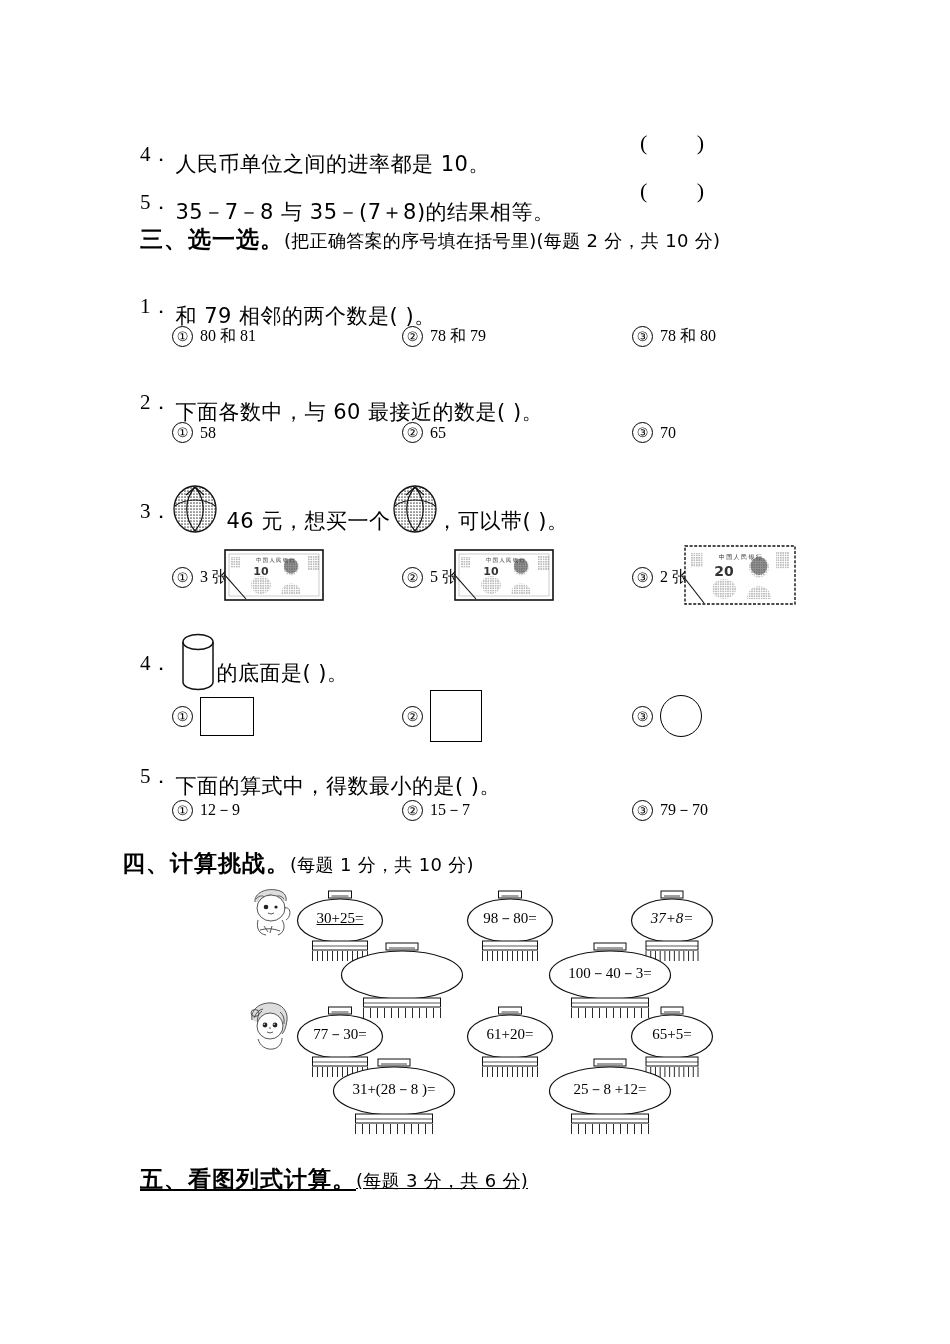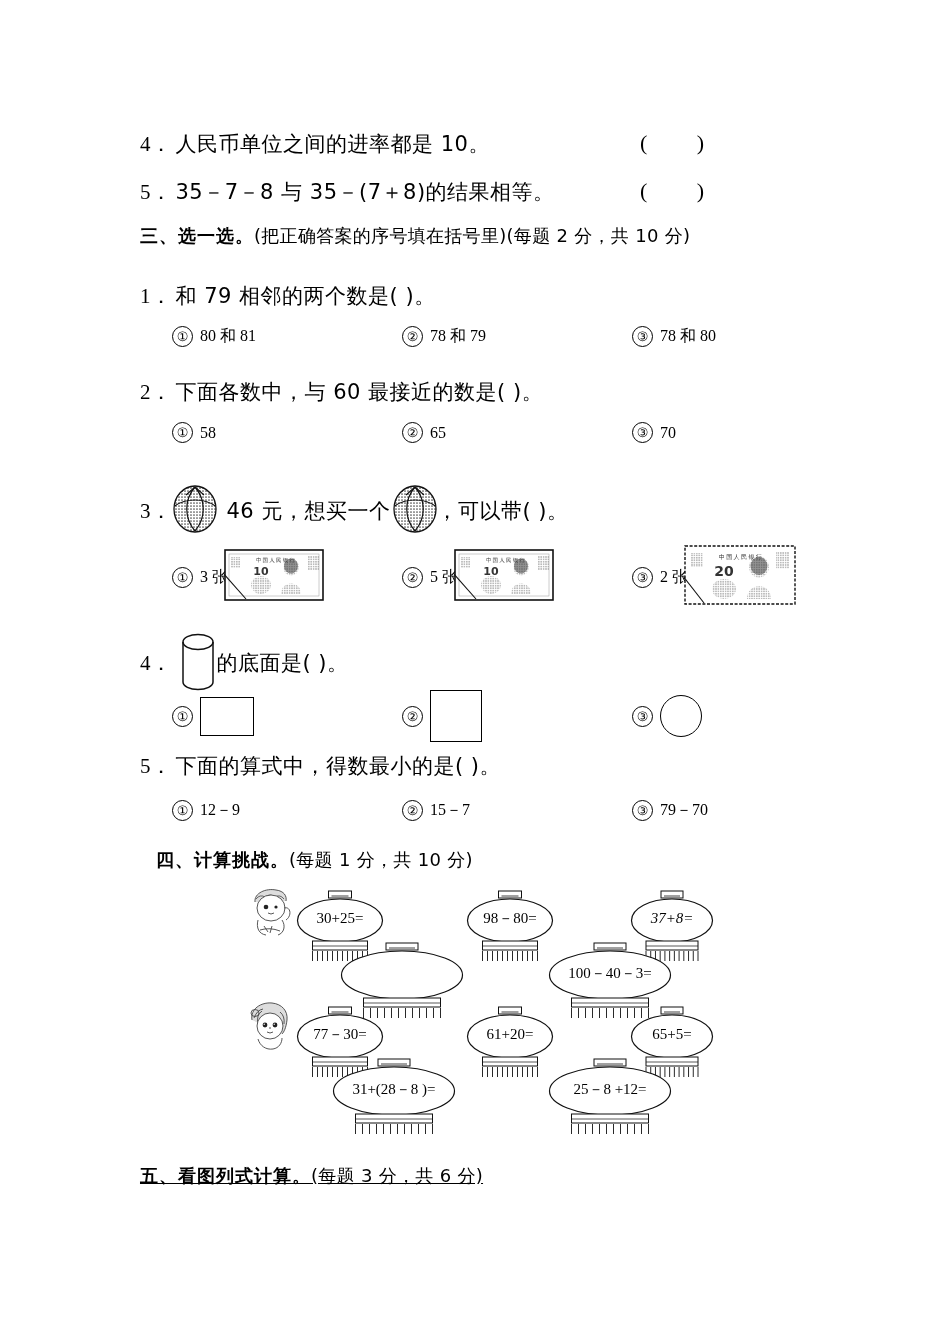--- a/index.html
+++ b/index.html
@@ -9,26 +9,26 @@
     font-family:"Liberation Serif","DejaVu Serif",serif;
     color:#000;
     position:relative;
     overflow:hidden;
   }
   .page{position:absolute;left:0;top:0;width:950px;height:1344px;}
 
   
   .row{position:absolute;display:flex;align-items:center;white-space:nowrap;}
   .qnum{font-size:21px;font-family:"Liberation Serif",serif;}
-  .han{font-family:"DejaVu Sans","Liberation Sans",sans-serif;font-size:21px;letter-spacing:.5px;}
+  .han{font-family:"DejaVu Sans","Liberation Sans",sans-serif;font-size:21px;letter-spacing:.5px;margin-top:20px;}
   .brk{font-family:"Liberation Serif",serif;font-size:22px;letter-spacing:22px;}
 
   
   .sec{position:absolute;display:flex;align-items:baseline;white-space:nowrap;}
-  .sec-title{font-family:"DejaVu Sans","Liberation Sans",sans-serif;font-weight:bold;font-size:18px;letter-spacing:1px;}
+  .sec-title{font-family:"DejaVu Sans","Liberation Sans",sans-serif;font-weight:bold;font-size:23px;letter-spacing:1px;}
   .sec-note{font-family:"DejaVu Sans","Liberation Sans",sans-serif;font-size:18px;letter-spacing:.3px;}
 
   
   .opts{position:absolute;width:700px;display:flex;}
   .opt{display:flex;align-items:center;white-space:nowrap;}
   .circnum{
     display:inline-flex;align-items:center;justify-content:center;
     width:19px;height:19px;border:1.2px solid #000;border-radius:50%;
     font-size:13px;font-family:"Liberation Serif",serif;line-height:1;
     margin-right:7px;flex:none;
@@ -258,21 +258,21 @@
     <div class="opt" style="width:230px;">
       <span class="circnum">②</span>
       <span class="opt-txt">15－7</span>
     </div>
     <div class="opt">
       <span class="circnum">③</span>
       <span class="opt-txt">79－70</span>
     </div>
   </div>
 
-  <div class="sec" style="left:156px;top:848px;text-align:center;">
+  <div class="sec" style="left:122px;top:848px;text-align:center;">
     <span class="sec-title">四、计算挑战。</span>
     <span class="sec-note">(每题 1 分，共 10 分)</span>
   </div>
 
   <div class="kid" style="left:246px;top:886px;">
     <svg width="56" height="52" viewBox="0 0 56 52">
       <g stroke="#444" stroke-width="0.9" fill="none">
         <path d="M9 16 C 8 7, 20 2, 30 4 C 38 5, 41 10, 40 15" fill="#ddd"></path>
         <path d="M10 13 Q 14 8 19 11 Q 24 7 29 11 Q 34 8 38 13" stroke="#555"></path>
         <ellipse cx="25" cy="22" rx="14" ry="13" fill="#fff"></ellipse>
@@ -320,21 +320,21 @@
           <line x1="31.5" y1="61" x2="31.5" y2="72" stroke="#111" stroke-width="0.9"></line>
           <line x1="36.5" y1="61" x2="36.5" y2="72" stroke="#111" stroke-width="0.9"></line>
           <line x1="41.5" y1="61" x2="41.5" y2="72" stroke="#111" stroke-width="0.9"></line>
           <line x1="46.5" y1="61" x2="46.5" y2="72" stroke="#111" stroke-width="0.9"></line>
           <line x1="51.5" y1="61" x2="51.5" y2="72" stroke="#111" stroke-width="0.9"></line>
           <line x1="56.5" y1="61" x2="56.5" y2="72" stroke="#111" stroke-width="0.9"></line>
           <line x1="61.5" y1="61" x2="61.5" y2="72" stroke="#111" stroke-width="0.9"></line>
           <line x1="66.5" y1="61" x2="66.5" y2="72" stroke="#111" stroke-width="0.9"></line>
           <line x1="71.5" y1="61" x2="71.5" y2="72" stroke="#111" stroke-width="0.9"></line>
        </svg>
-       <span class="expr" style="height:57px;">30+25=</span>
+       <span class="expr" style="height:57px;text-decoration:underline;">30+25=</span>
       </div>
       <div class="lantern" style="left: 466px; top: 890px; width: 88px; height: 71px;">
         <svg width="88" height="71" viewBox="0 0 88 71" style="position:absolute;left:0;top:0;">
          <rect x="32.5" y="1" width="23" height="7" fill="#fff" stroke="#111" stroke-width="1"></rect>
          <line x1="35.5" y1="6" x2="52.5" y2="6" stroke="#111" stroke-width="0.8"></line>
          <ellipse cx="44" cy="30.5" rx="42.5" ry="21.5" fill="#fff" stroke="#111" stroke-width="1.2"></ellipse>
          <rect x="16.5" y="51" width="55" height="9" fill="#fff" stroke="#111" stroke-width="1"></rect>
          <line x1="16.5" y1="56" x2="71.5" y2="56" stroke="#111" stroke-width="0.7"></line>
          <line x1="16.5" y1="61" x2="16.5" y2="72" stroke="#111" stroke-width="0.9"></line>
           <line x1="21.5" y1="61" x2="21.5" y2="72" stroke="#111" stroke-width="0.9"></line>

